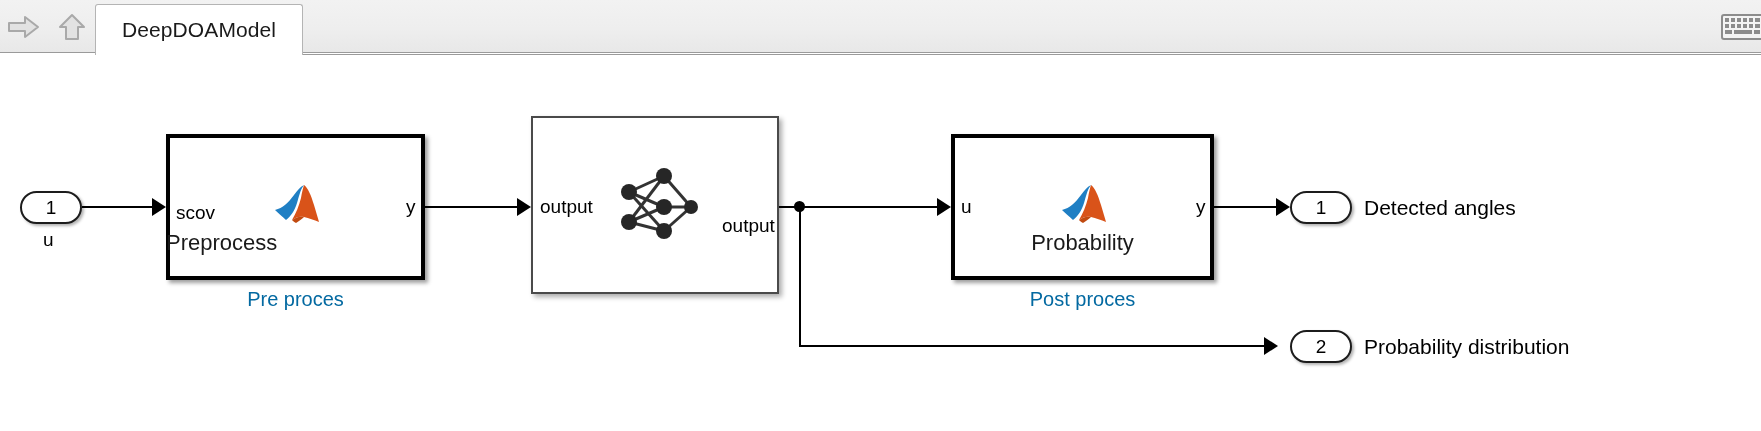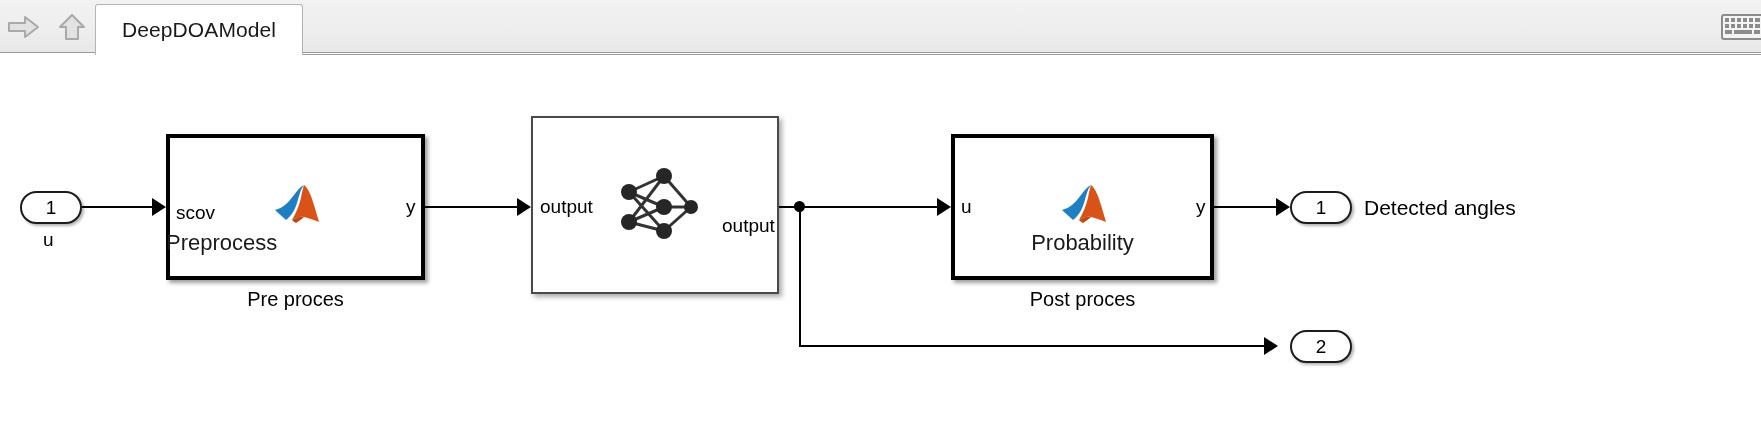--- a/index.html
+++ b/index.html
@@ -92,21 +92,21 @@
   }
   .block.thick{
     border:4px solid #000000;
     box-shadow:3px 3px 4px rgba(0,0,0,.38);
   }
   .block.thin{
     border:2px solid #4a4a4a;
     box-shadow:3px 3px 5px rgba(0,0,0,.33);
   }
   .block-caption{
-    position:absolute;font-size:20px;color:#000000;white-space:nowrap;
+    position:absolute;font-size:20px;color:#0369a1;white-space:nowrap;
     text-align:center;
   }
   .portname{
     position:absolute;font-size:19px;color:#000000;white-space:nowrap;
   }
   .block-title{
     position:absolute;font-size:22px;color:#1a1a1a;white-space:nowrap;
     text-align:center;
   }
   .matlab-logo{position:absolute;}
@@ -249,15 +249,16 @@
     <div class="arrow" style="left:1276px;top:143px;"></div>
 
     <div class="port" style="left:1290px;top:136px;">
       <span>1</span>
     </div>
     <span class="port-text" style="left:1364px;top:141px;">Detected angles</span>
 
     <div class="port" style="left:1290px;top:275px;">
       <span>2</span>
     </div>
+    <span class="port-text" style="left:1364px;top:280px;">Probability distribution</span>
 
   </div>
 </div>
 
 </body></html>

